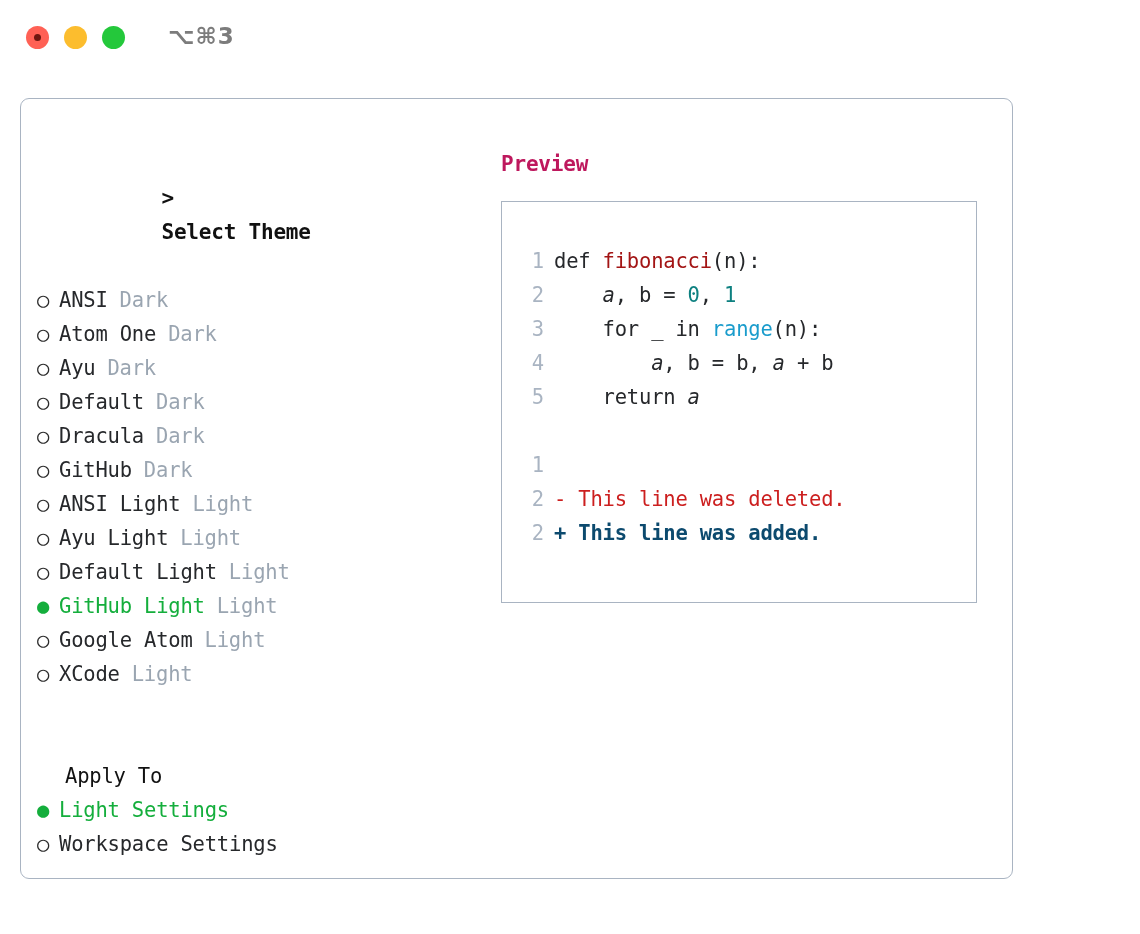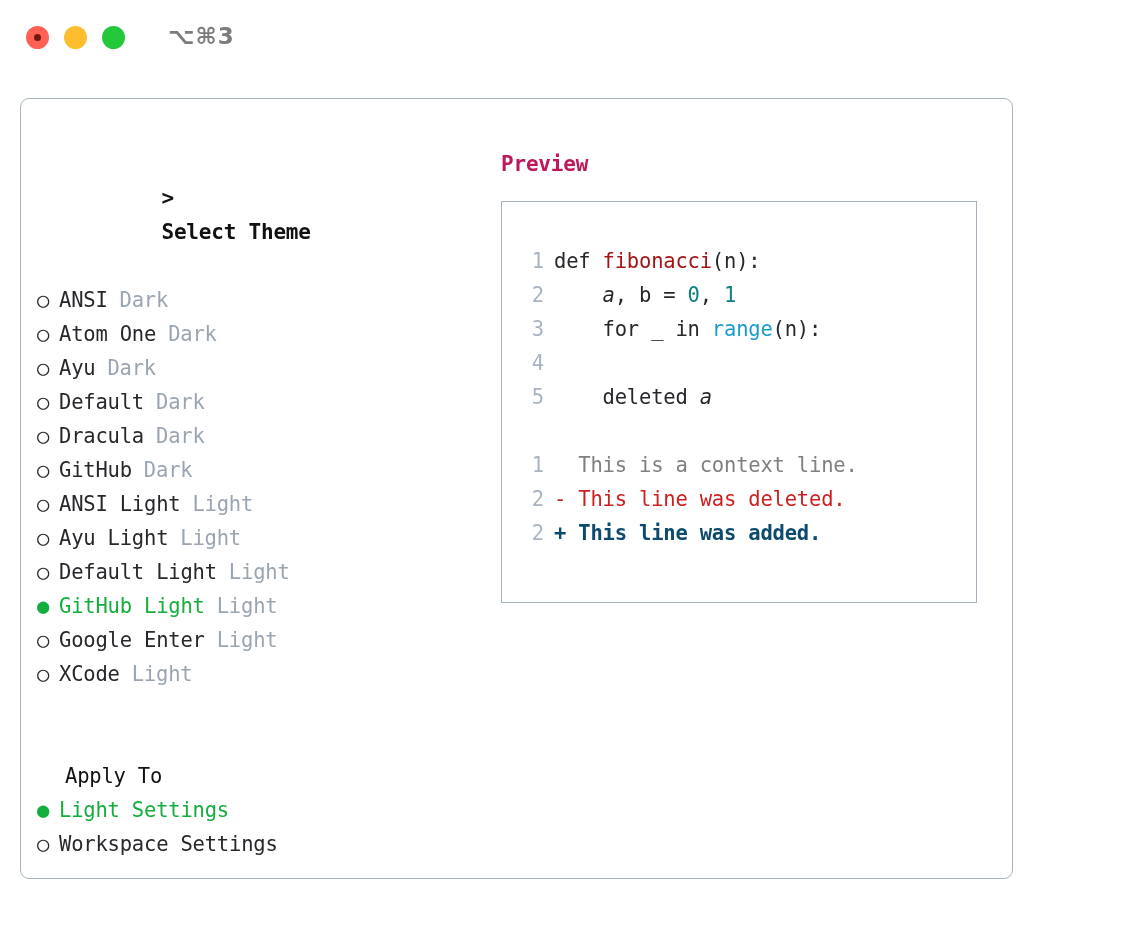--- a/index.html
+++ b/index.html
@@ -238,21 +238,21 @@
             <div class="opt-row"><span class="marker">○</span><span class="opt-label">ANSI</span><span class="opt-variant">Dark</span></div>
             <div class="opt-row"><span class="marker">○</span><span class="opt-label">Atom One</span><span class="opt-variant">Dark</span></div>
             <div class="opt-row"><span class="marker">○</span><span class="opt-label">Ayu</span><span class="opt-variant">Dark</span></div>
             <div class="opt-row"><span class="marker">○</span><span class="opt-label">Default</span><span class="opt-variant">Dark</span></div>
             <div class="opt-row"><span class="marker">○</span><span class="opt-label">Dracula</span><span class="opt-variant">Dark</span></div>
             <div class="opt-row"><span class="marker">○</span><span class="opt-label">GitHub</span><span class="opt-variant">Dark</span></div>
             <div class="opt-row"><span class="marker">○</span><span class="opt-label">ANSI Light</span><span class="opt-variant">Light</span></div>
             <div class="opt-row"><span class="marker">○</span><span class="opt-label">Ayu Light</span><span class="opt-variant">Light</span></div>
             <div class="opt-row"><span class="marker">○</span><span class="opt-label">Default Light</span><span class="opt-variant">Light</span></div>
             <div class="opt-row selected"><span class="marker">●</span><span class="opt-label">GitHub Light</span><span class="opt-variant">Light</span></div>
-            <div class="opt-row"><span class="marker">○</span><span class="opt-label">Google Enter</span><span class="opt-variant">Light</span></div>
+            <div class="opt-row"><span class="marker">○</span><span class="opt-label">Google Atom</span><span class="opt-variant">Light</span></div>
             <div class="opt-row"><span class="marker">○</span><span class="opt-label">XCode</span><span class="opt-variant">Light</span></div>
           </div>
 
         <div class="spacer-row"></div>
 
         <div class="apply-head">Apply To</div>
 
         <div id="apply-list">
             <div class="opt-row selected"><span class="marker">●</span><span class="opt-label">Light Settings</span></div>
             <div class="opt-row"><span class="marker">○</span><span class="opt-label">Workspace Settings</span></div>
@@ -264,26 +264,26 @@
 
       <div class="right-col">
         <div class="preview-head">Preview</div>
 
         <div class="preview-box">
           <div class="code-area">
             <div id="code-lines">
                 <div class="code-line"><span class="lineno">1</span><span class="code-text"><span>def </span><span class="tok-fn">fibonacci</span><span>(n):</span></span></div>
                 <div class="code-line"><span class="lineno">2</span><span class="code-text"><span>    </span><span class="tok-var">a</span><span>, b = </span><span class="tok-num">0</span><span>, </span><span class="tok-num">1</span></span></div>
                 <div class="code-line"><span class="lineno">3</span><span class="code-text"><span>    for _ in </span><span class="tok-builtin">range</span><span>(n):</span></span></div>
-                <div class="code-line"><span class="lineno">4</span></div>
-                <div class="code-line"><span class="lineno">5</span><span class="code-text"><span>    deleted </span><span class="tok-var">a</span></span></div>
+                <div class="code-line"><span class="lineno">4</span><span class="code-text"><span>        </span><span class="tok-var">a</span><span>, b = b, </span><span class="tok-var">a</span><span> + b</span></span></div>
+                <div class="code-line"><span class="lineno">5</span><span class="code-text"><span>    return </span><span class="tok-var">a</span></span></div>
               </div>
             <div class="diff-gap"></div>
             <div id="diff-lines">
-                <div class="code-line"><span class="lineno">1</span><span class="diff-context"><span> </span> <span>This is a context line.</span></span></div>
+                <div class="code-line"><span class="lineno">1</span><span class="diff-context"><span> </span> </span></div>
                 <div class="code-line"><span class="lineno">2</span><span class="diff-del"><span>-</span> <span>This line was deleted.</span></span></div>
                 <div class="code-line"><span class="lineno">2</span><span class="diff-add"><span>+</span> <span>This line was added.</span></span></div>
               </div>
           </div>
         </div>
       </div>
 
     </div>
   </div>
 </div>

